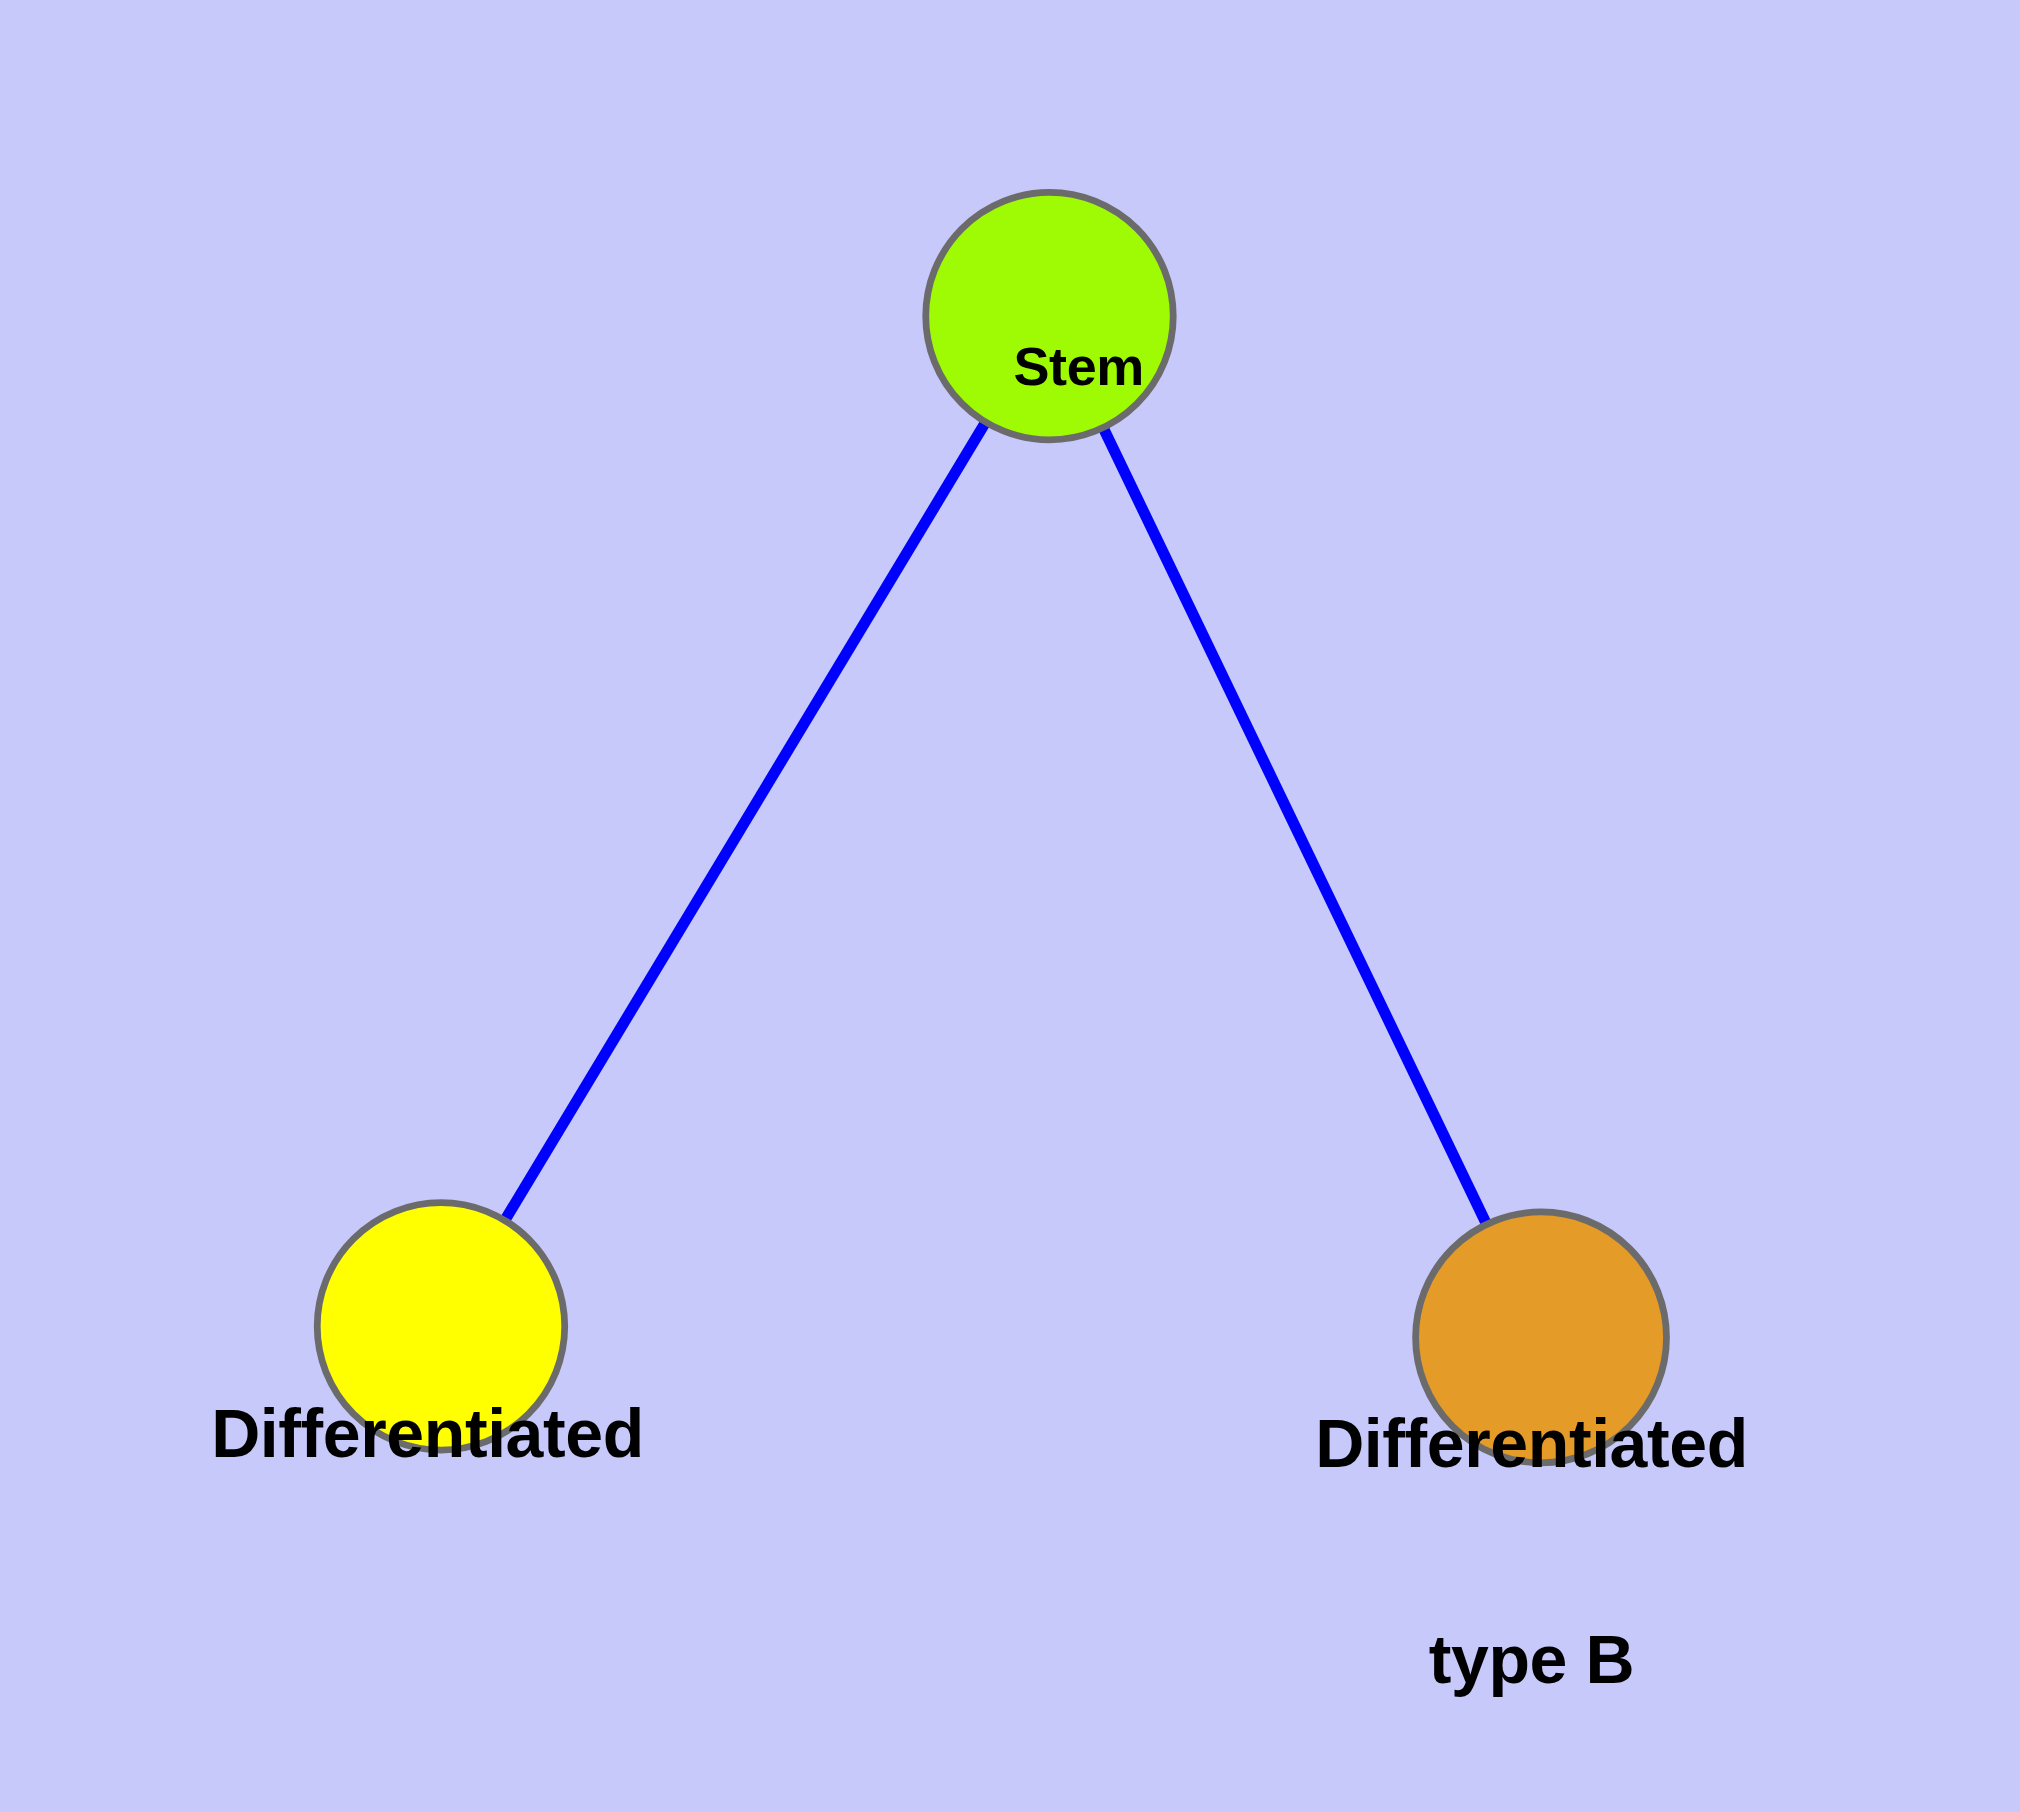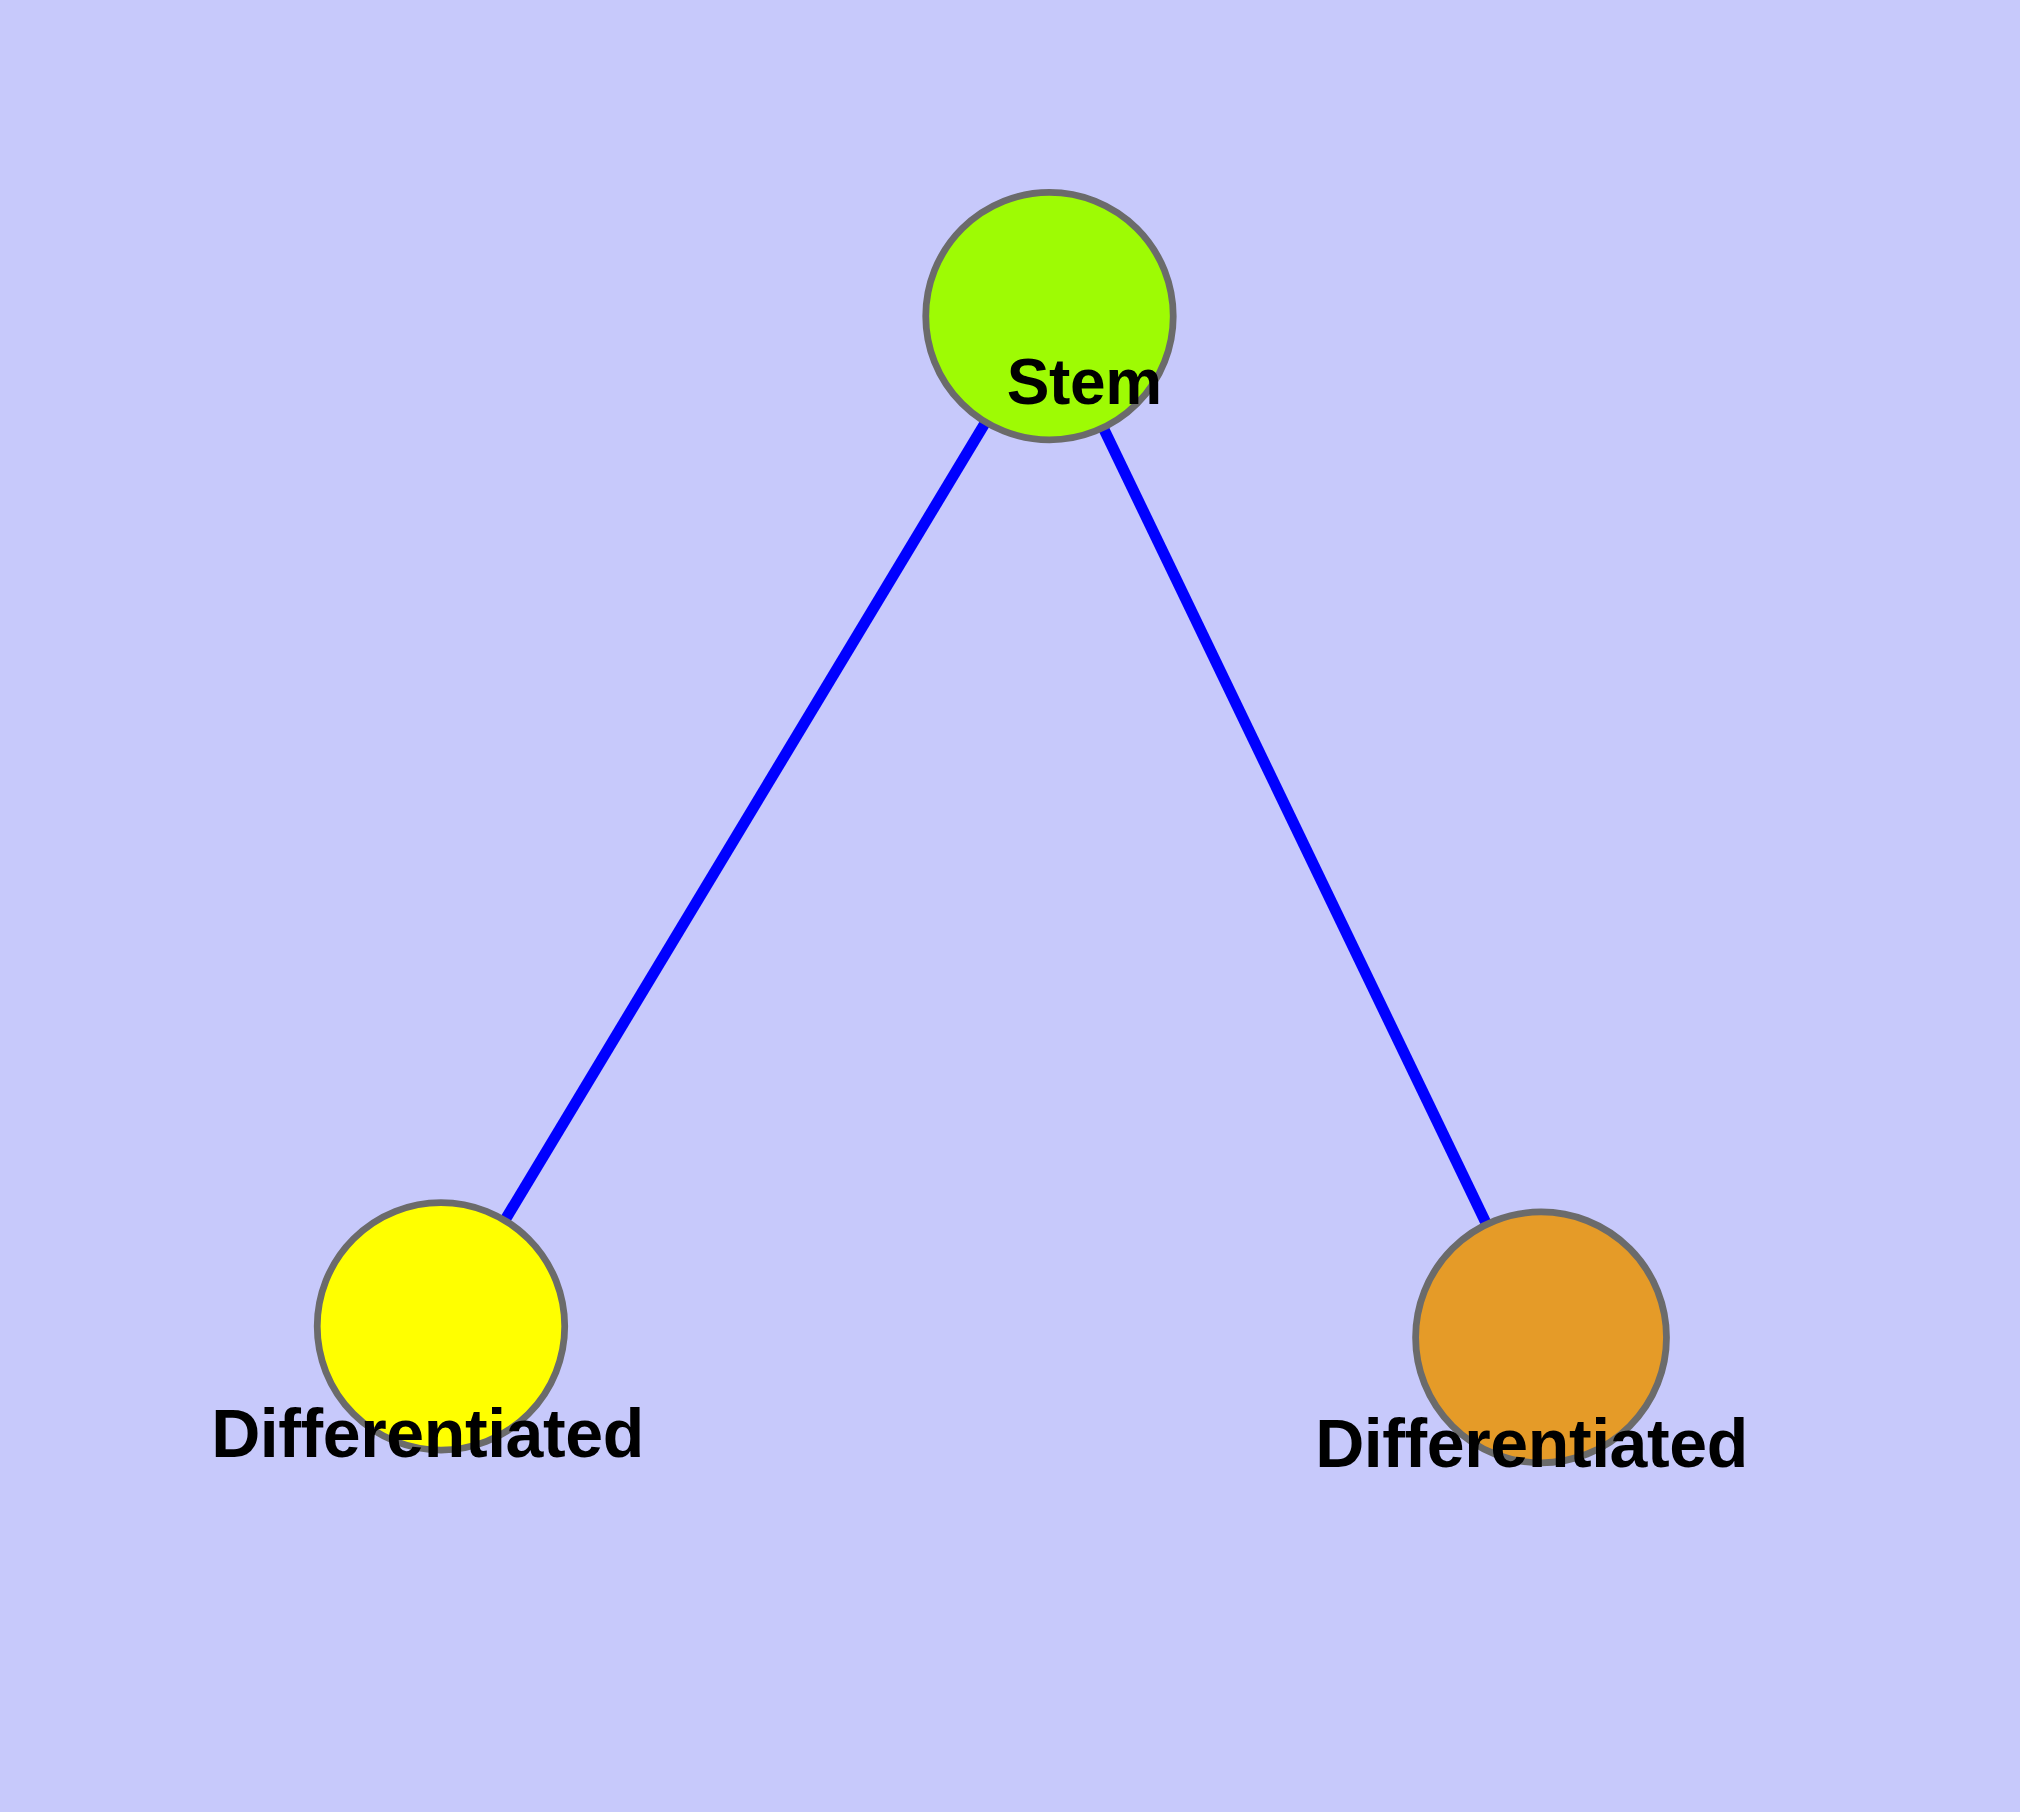--- a/index.html
+++ b/index.html
@@ -34,21 +34,21 @@
     text-align: center;
     color: #000000;
     font-weight: bold;
     font-family: "Liberation Sans", sans-serif;
     white-space: pre;
     line-height: 1.06;
     pointer-events: none;
     letter-spacing: -0.4px;
   }
   #label-stem {
-    font-size: 64px;
+    font-size: 54px;
     left: 795px;
     top: 281px;
     width: 509px;
   }
   #label-diff-a {
     font-size: 68px;
     left: 165px;
     top: 1253px;
     width: 525px;
   }
@@ -83,16 +83,17 @@
   <div class="node-label" id="label-stem">
     <span>Stem</span>
   </div>
 
   <div class="node-label" id="label-diff-a">
     <div>Differentiated</div>
   </div>
 
   <div class="node-label" id="label-diff-b">
     <div>Differentiated</div>
+    <div>type B</div>
   </div>
 
 </div>
 
 
 </body></html>

